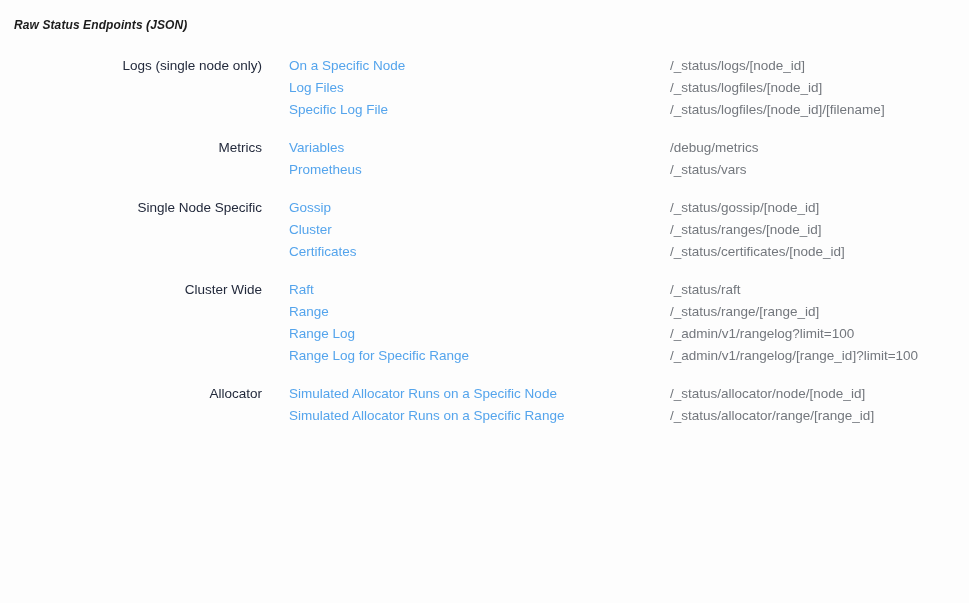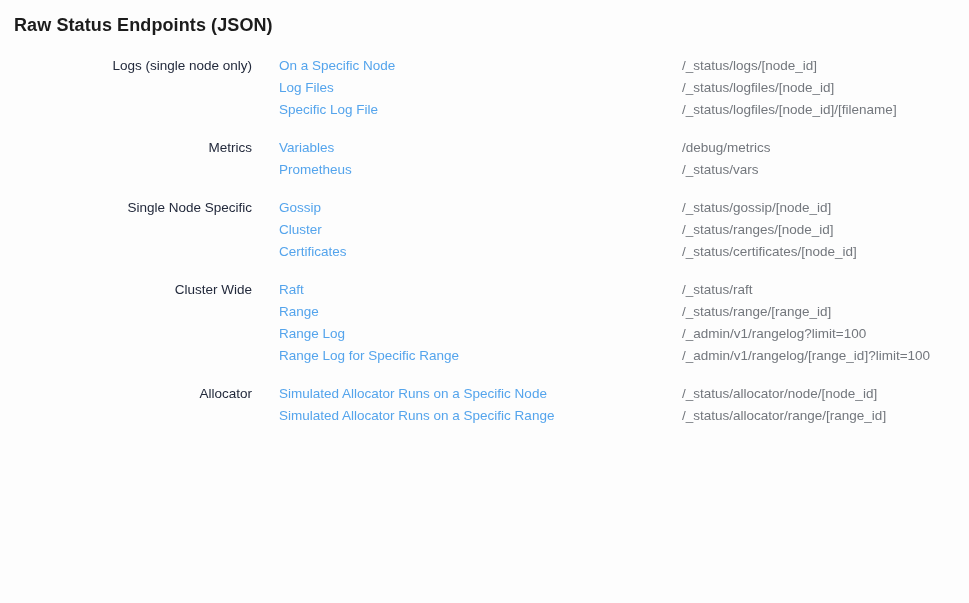--- a/index.html
+++ b/index.html
@@ -14,52 +14,53 @@
   body{
     width:969px;height:603px;
     background:var(--bg);
     font-family:"Liberation Sans",sans-serif;
     position:relative;
     overflow:hidden;
     -webkit-font-smoothing:antialiased;
   }
   .page-title{
     margin:14px 0 0 14px;
-    font-size:18px;
+    font-size:12px;
     font-weight:600;
     letter-spacing:.1px;
     color:var(--title);
     line-height:22px;
+    font-style:italic;
   }
   .groups{
     margin-top:19px;
   }
   .group{
     display:flex;
     align-items:flex-start;
     margin-bottom:16px;
-    padding-left:8px;
+    padding-left:18px;
     justify-content:flex-end;
   }
   .category{
     width:244px;
     text-align:right;
     font-size:13.5px;
     line-height:22px;
     color:var(--category);
     flex:0 0 auto;
   }
   .endpoints{
     margin-left:27px;
     flex:1 1 auto;
   }
   .endpoint-row{
     display:grid;
     grid-template-columns:328px auto;
-    column-gap:39px;
+    column-gap:17px;
     font-size:13.5px;
     line-height:22px;
   }
   .endpoint-link{
     color:var(--link);
     text-decoration:none;
     cursor:pointer;
   }
   .endpoint-url{
     color:var(--url);

